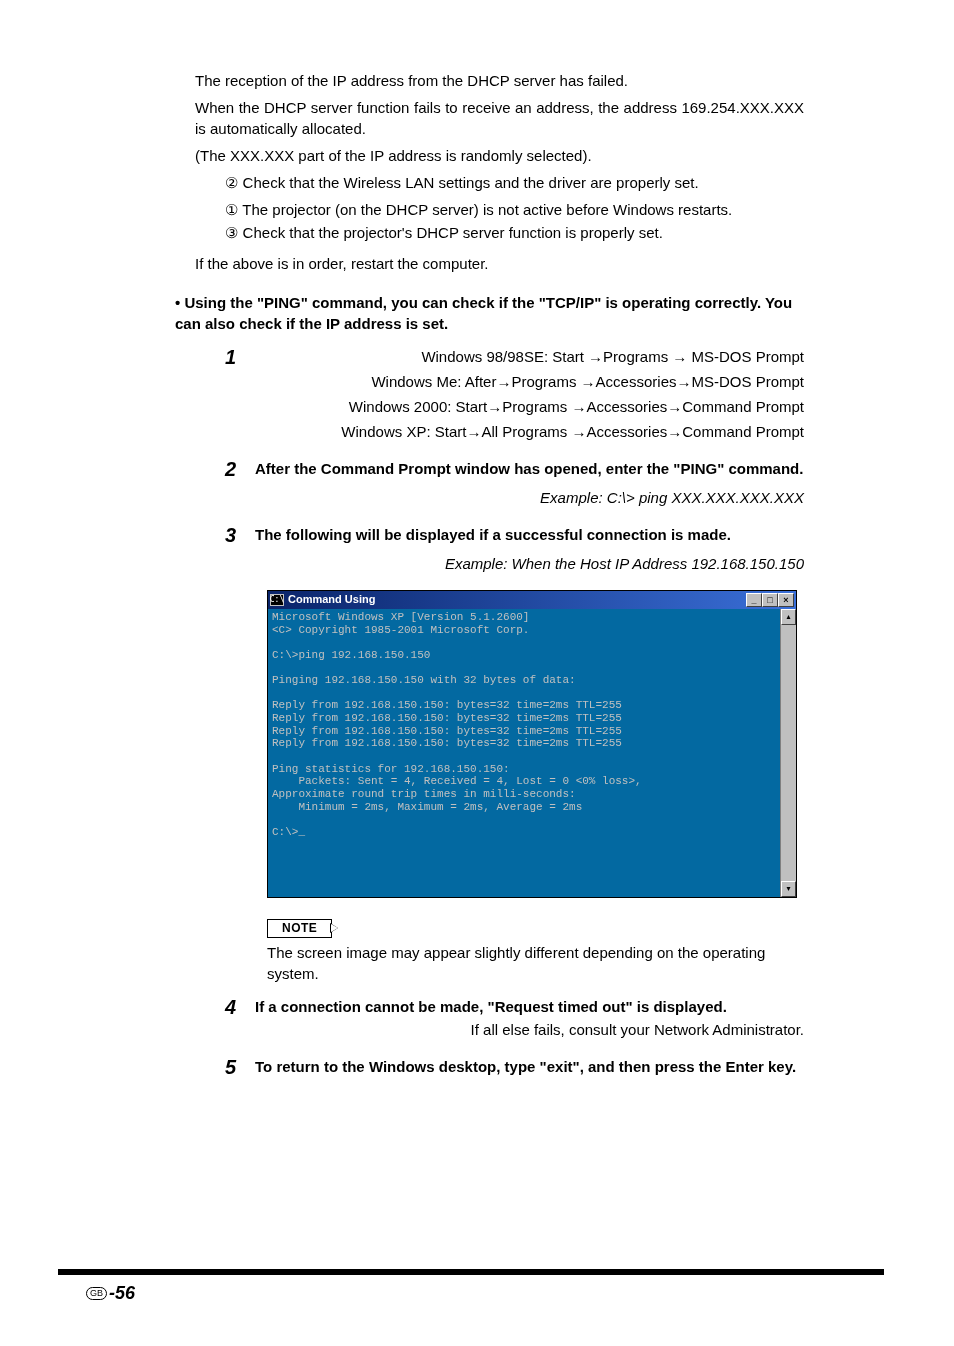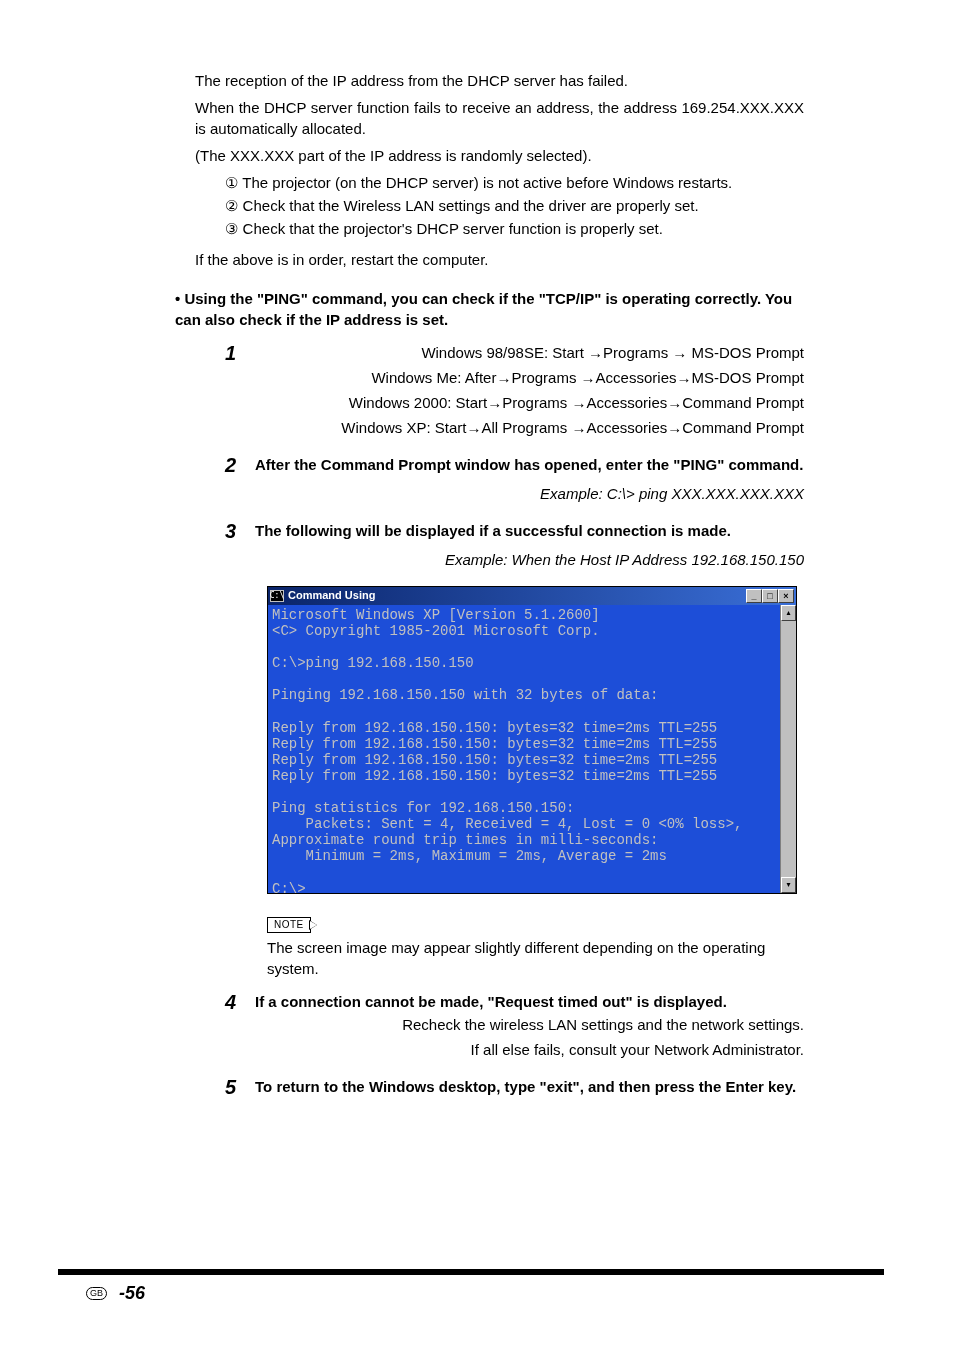--- a/index.html
+++ b/index.html
@@ -85,24 +85,24 @@
     display: flex;
     align-items: center;
     justify-content: center;
     color: #000;
   }
   .cmd-body-wrap {
     display:flex;
     background:#000;
   }
   .cmd-body {
-    background: #1d4ed8;
+    background: #0369a1;
     color: #c0c0c0;
     font-family: "Courier New", monospace;
-    font-size: 14px;
+    font-size: 11px;
     line-height: 1.15;
     padding: 2px 4px;
     white-space: pre;
     height: 288px;
     flex:1;
     overflow:hidden;
   }
   .cmd-scroll {
     width:16px;
     background:#c0c0c0;
@@ -118,23 +118,23 @@
     border-right-color:#404040;
     border-bottom-color:#404040;
     font-size:8px;
     display:flex;
     align-items:center;
     justify-content:center;
   }
   .note-label {
     display: inline-block;
     border: 1px solid #000;
-    padding: 0 6px;
-    font-size: 10px;
-    font-weight: normal;
+    padding: 0 14px;
+    font-size: 12px;
+    font-weight: bold;
     letter-spacing: 0.5px;
     margin-bottom: 4px;
     position:relative;
   }
   .note-label::after{
     content:"";
     position:absolute;
     left:100%;
     top:50%;
     border-left:8px solid #000;
@@ -164,41 +164,41 @@
   .footer-line {
     height: 6px;
     background: #000;
     margin: 0 70px 6px 58px;
   }
   .footer-page {
     margin-left: 86px;
     font-size: 15px;
     display:flex;
     align-items:center;
-    gap:12px;
+    gap:2px;
   }
   .footer-gb{
     border:1px solid #000;
     border-radius:8px;
     font-size:9px;
     padding:0 3px;
     line-height:1.2;
   }
   .footer-page b { font-style: italic; font-size: 18px; font-weight: bold; }
 </style>
 </head>
 <body>
 
 <div class="content">
 
   <div class="indent-1">The reception of the IP address from the DHCP server has failed.</div>
   <div class="indent-1 justify">When the DHCP server function fails to receive an address, the address 169.254.XXX.XXX is automatically allocated.</div>
   <div class="indent-1">(The XXX.XXX part of the IP address is randomly selected).</div>
+  <div class="indent-2">② Check that the Wireless LAN settings and the driver are properly set.</div>
   <div class="indent-2" style="margin-top:6px">① The projector (on the DHCP server) is not active before Windows restarts.</div>
-  <div class="indent-2">② Check that the Wireless LAN settings and the driver are properly set.</div>
   <div class="indent-2">③ Check that the projector's DHCP server function is properly set.</div>
   <div class="indent-1" style="margin-top:10px">If the above is in order, restart the computer.</div>
 
   <div class="bullet-heading section-gap">Using the "PING" command, you can check if the "TCP/IP" is operating correctly. You can also check if the IP address is set.</div>
 
   <div class="step-row">
     <div class="step-num">1</div>
     <div class="step-body">
       <div class="step-para">Windows 98/98SE: Start →Programs → MS-DOS Prompt</div>
       <div class="step-para">Windows Me: After→Programs →Accessories→MS-DOS Prompt</div>
@@ -262,21 +262,20 @@
 
   <div style="margin-left:92px; margin-top:18px">
     <span class="note-label">NOTE</span>
     <div class="note-body">The screen image may appear slightly different depending on the operating system.</div>
   </div>
 
   <div class="step-row">
     <div class="step-num">4</div>
     <div class="step-body">
       <div class="step-title" style="margin-bottom:2px">If a connection cannot be made, "Request timed out" is displayed.</div>
-      <div class="step-para">Recheck the wireless LAN settings and the network settings.</div>
       <div class="step-para">If all else fails, consult your Network Administrator.</div>
     </div>
   </div>
 
   <div class="step-row">
     <div class="step-num">5</div>
     <div class="step-body">
       <div class="step-title justify">To return to the Windows desktop, type "exit", and then press the Enter key.</div>
     </div>
   </div>

